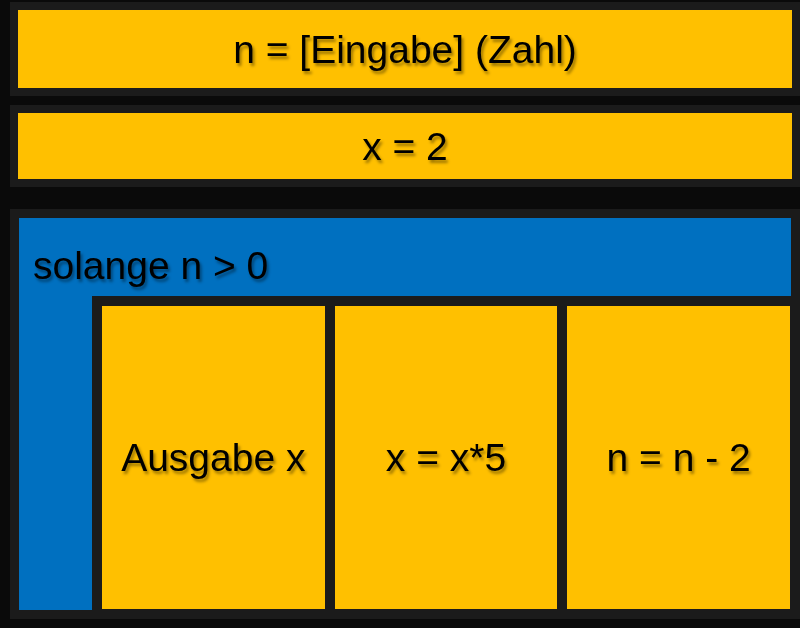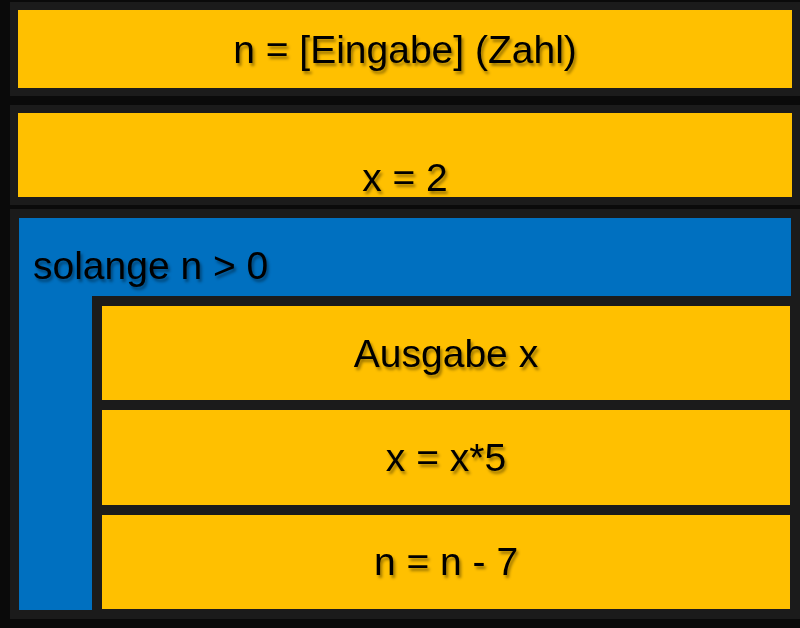--- a/index.html
+++ b/index.html
@@ -36,21 +36,21 @@
     text-shadow:2px 3px 3px rgba(0,0,0,0.38);
     white-space:nowrap;
     line-height:1;
   }
   .block-input{
     left:10px; top:2px;
     width:790px; height:94px;
   }
   .block-init{
     left:10px; top:105px;
-    width:790px; height:100px;align-items:flex-end;
+    width:790px; height:82px;
   }
   .block-loop{
     position:absolute;
     left:10px; top:209px;
     width:790px; height:410px;
     background:var(--loop-fill);
     border:9px solid var(--frame);
   }
   .loop-condition{
     position:absolute;
@@ -60,21 +60,21 @@
     align-items:center;
     padding-left:14px;
   }
   .loop-body{
     position:absolute;
     left:73px; top:78px;
     right:-9px; bottom:-9px;
     background:var(--frame);
     padding:10px;
     display:flex;
-    flex-direction:column;
+    flex-direction:row;
     gap:10px;
   }
   .loop-body .statement{
     flex:1;
     background:var(--process-fill);
     display:flex;
     align-items:center;
     justify-content:center;
   }
 </style>
@@ -96,18 +96,18 @@
       <span class="block-text">solange n &gt; 0</span>
     </div>
     <div class="loop-body">
       <div class="statement">
         <span class="block-text">Ausgabe x</span>
       </div>
       <div class="statement">
         <span class="block-text">x = x*5</span>
       </div>
       <div class="statement">
-        <span class="block-text">n = n - 7</span>
+        <span class="block-text">n = n - 2</span>
       </div>
     </div>
   </div>
 
 </div>
 
 </body></html>

